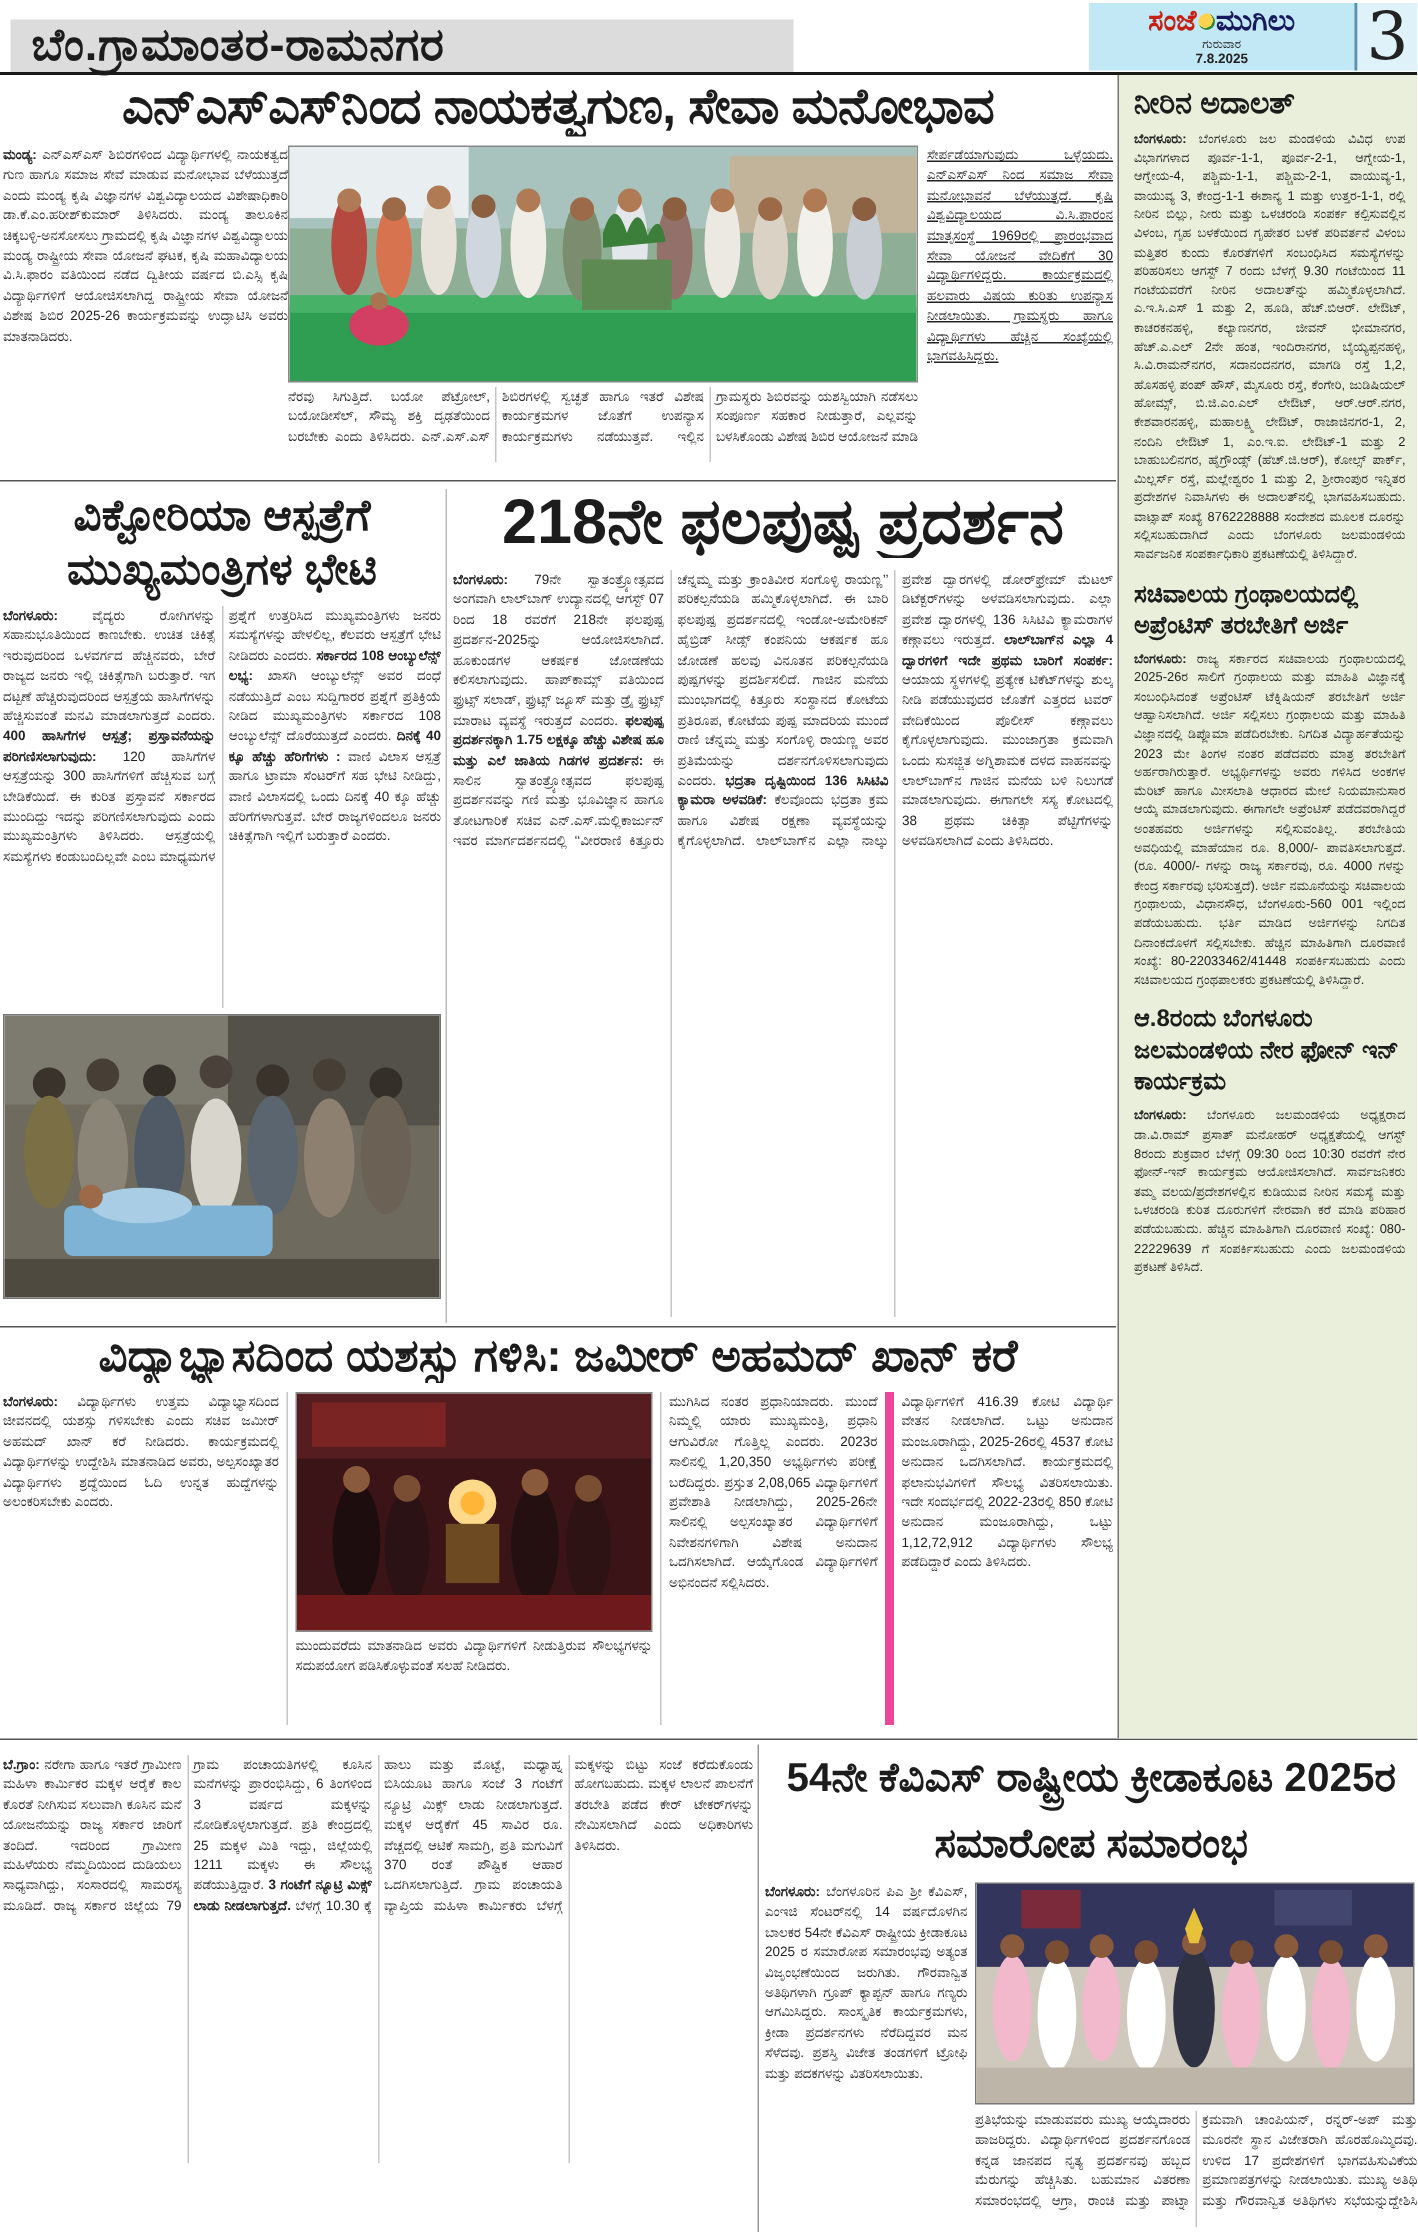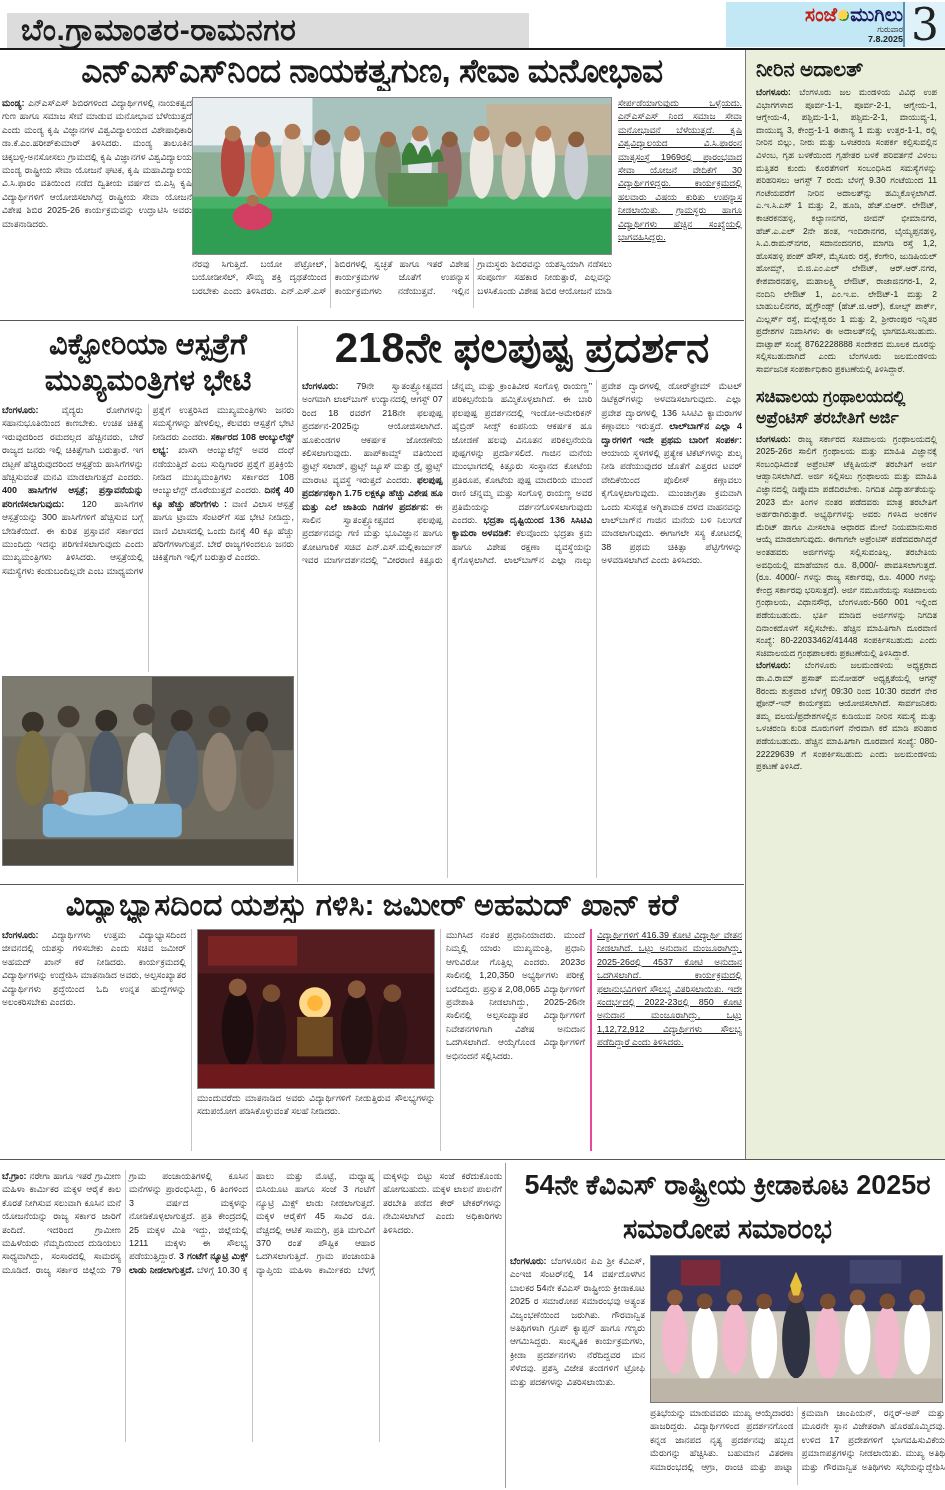--- a/index.html
+++ b/index.html
@@ -4,21 +4,21 @@
 <style>
   * { margin:0; padding:0; box-sizing:border-box; }
   html,body { background:#ffffff; }
   body { font-family:"Liberation Sans", sans-serif; color:#1c1c1c; }
   #page { position:relative; width:945px; height:1490px; background:#fff; overflow:hidden; margin:0 auto; }
 
   
   .region-box { position:absolute; left:7px; top:13px; width:522px; height:35px; background:#dcdcdc;
     display:flex; align-items:center; padding-left:14px; font-size:30px; font-weight:bold; letter-spacing:.5px; }
   .masthead { position:absolute; left:726px; top:2px; width:219px; height:45px; background:#c2e7f5; display:flex; }
-  .mast-logo { flex:1; text-align:right; padding-top:3px; }
+  .mast-logo { flex:1; text-align:center; padding-top:3px; }
   .mast-line1 { font-size:19px; font-weight:bold; line-height:20px; }
   .mast-red { color:#c41f12; }
   .mast-blue { color:#18185e; }
   .sun-dot { display:inline-block; width:11px; height:11px; border-radius:50%;
      background:radial-gradient(circle at 40% 40%, #ffd34d 0 55%, #2e8b3a 56% 100%); vertical-align:middle; margin:0 1px; }
   .mast-day { font-size:8px; line-height:9px; color:#222; }
   .mast-date { font-size:9px; font-weight:bold; color:#222; }
   .mast-sep { width:2px; background:#5d90b0; }
   .page-no { width:40px; text-align:center; font-family:"DejaVu Serif", serif; font-weight:200;
      font-size:44px; line-height:46px; color:#222; background:#dff2fa; }
@@ -58,21 +58,21 @@
 
   
   .a3 { position:absolute; left:2px; top:888px; width:740px; height:268px; }
   .a3-head { font-size:30px; font-weight:bold; text-align:center; white-space:nowrap; overflow:hidden; }
   .a3-body { display:flex; margin-top:6px; height:222px; }
   .a3-c1 { width:190px; padding-right:5px; border-right:1px solid #c5c5c5; }
   .a3-mid { width:248px; padding:0 5px; }
   .a3-photo { width:238px; height:160px; border:1px solid #888; }
   .a3-mid .body-txt { margin-top:3px; height:56px; overflow:hidden; }
   .a3-c3 { width:150px; padding:0 5px; border-left:1px solid #c5c5c5; }
-  .a3-c4 { width:152px; padding-left:5px; border-left:2px solid #ec4899;text-decoration:underline; }
+  .a3-c4 { width:152px; padding-left:5px; border-left:6px solid #ec4899; }
 
   .hr-3 { position:absolute; left:0; top:1159px; width:945px; height:1px; background:#555; }
 
   
   .koosina { position:absolute; left:2px; top:1163px; width:500px; height:325px; }
   .koo-head { font-size:35px; font-weight:bold; text-align:center; white-space:nowrap; overflow:hidden; }
   .koo-body { margin-top:7px; height:272px; columns:4; column-gap:8px; column-rule:1px solid #c5c5c5; overflow:hidden; }
   .vrule-2 { position:absolute; left:505px; top:1163px; width:1px; height:325px; background:#999; }
 
   .sports { position:absolute; left:510px; top:1163px; width:435px; height:325px; }
@@ -171,21 +171,21 @@
       </div>
     </div>
   </div>
 
   <div class="hr-1"></div>
 
   <div class="victoria">
     <div class="vic-head">ವಿಕ್ಟೋರಿಯಾ ಆಸ್ಪತ್ರೆಗೆ ಮುಖ್ಯಮಂತ್ರಿಗಳ ಭೇಟಿ</div>
     <div class="vic-body body-txt">
       <b class="dateline">ಬೆಂಗಳೂರು:</b>
-      <span>ವೈದ್ಯರು ರೋಗಿಗಳನ್ನು ಸಹಾನುಭೂತಿಯಿಂದ ಕಾಣಬೇಕು. ಉಚಿತ ಚಿಕಿತ್ಸೆ ಇರುವುದರಿಂದ ರಮದಲ್ಗದ ಹೆಚ್ಚಿನವರು, ಬೇರೆ ರಾಜ್ಯದ ಜನರು ಇಲ್ಲಿ ಚಿಕಿತ್ಸೆಗಾಗಿ ಬರುತ್ತಾರೆ. ಇಗ ದಟ್ಟಣೆ ಹೆಚ್ಚಿರುವುದರಿಂದ ಆಸ್ಪತ್ರೆಯ ಹಾಸಿಗೆಗಳನ್ನು ಹೆಚ್ಚಿಸುವಂತೆ ಮನವಿ ಮಾಡಲಾಗುತ್ತದೆ ಎಂದರು.</span>
+      <span>ವೈದ್ಯರು ರೋಗಿಗಳನ್ನು ಸಹಾನುಭೂತಿಯಿಂದ ಕಾಣಬೇಕು. ಉಚಿತ ಚಿಕಿತ್ಸೆ ಇರುವುದರಿಂದ ಒಳವರ್ಗದ ಹೆಚ್ಚಿನವರು, ಬೇರೆ ರಾಜ್ಯದ ಜನರು ಇಲ್ಲಿ ಚಿಕಿತ್ಸೆಗಾಗಿ ಬರುತ್ತಾರೆ. ಇಗ ದಟ್ಟಣೆ ಹೆಚ್ಚಿರುವುದರಿಂದ ಆಸ್ಪತ್ರೆಯ ಹಾಸಿಗೆಗಳನ್ನು ಹೆಚ್ಚಿಸುವಂತೆ ಮನವಿ ಮಾಡಲಾಗುತ್ತದೆ ಎಂದರು.</span>
       <b class="subhead">400 ಹಾಸಿಗೆಗಳ ಆಸ್ಪತ್ರೆ; ಪ್ರಸ್ತಾವನೆಯನ್ನು ಪರಿಗಣಿಸಲಾಗುವುದು:</b>
       <span>120 ಹಾಸಿಗೆಗಳ ಆಸ್ಪತ್ರೆಯನ್ನು 300 ಹಾಸಿಗೆಗಳಿಗೆ ಹೆಚ್ಚಿಸುವ ಬಗ್ಗೆ ಬೇಡಿಕೆಯಿದೆ. ಈ ಕುರಿತ ಪ್ರಸ್ತಾವನೆ ಸರ್ಕಾರದ ಮುಂದಿದ್ದು ಇದನ್ನು ಪರಿಗಣಿಸಲಾಗುವುದು ಎಂದು ಮುಖ್ಯಮಂತ್ರಿಗಳು ತಿಳಿಸಿದರು. ಆಸ್ಪತ್ರೆಯಲ್ಲಿ ಸಮಸ್ಯೆಗಳು ಕಂಡುಬಂದಿಲ್ಲವೇ ಎಂಬ ಮಾಧ್ಯಮಗಳ ಪ್ರಶ್ನೆಗೆ ಉತ್ತರಿಸಿದ ಮುಖ್ಯಮಂತ್ರಿಗಳು ಜನರು ಸಮಸ್ಯೆಗಳನ್ನು ಹೇಳಲಿಲ್ಲ, ಕೆಲವರು ಆಸ್ಪತ್ರೆಗೆ ಭೇಟಿ ನೀಡಿದರು ಎಂದರು.</span>
       <b class="subhead">ಸರ್ಕಾರದ 108 ಆಂಬ್ಯುಲೆನ್ಸ್ ಲಭ್ಯ:</b>
       <span>ಖಾಸಗಿ ಆಂಬ್ಯುಲೆನ್ಸ್ ಅವರ ದಂಧೆ ನಡೆಯುತ್ತಿದೆ ಎಂಬ ಸುದ್ದಿಗಾರರ ಪ್ರಶ್ನೆಗೆ ಪ್ರತಿಕ್ರಿಯೆ ನೀಡಿದ ಮುಖ್ಯಮಂತ್ರಿಗಳು ಸರ್ಕಾರದ 108 ಆಂಬ್ಯುಲೆನ್ಸ್ ದೊರೆಯುತ್ತದೆ ಎಂದರು.</span>
       <b class="subhead">ದಿನಕ್ಕೆ 40 ಕ್ಕೂ ಹೆಚ್ಚು ಹೆರಿಗೆಗಳು :</b>
       <span>ವಾಣಿ ವಿಲಾಸ ಆಸ್ಪತ್ರೆ ಹಾಗೂ ಟ್ರಾಮಾ ಸೆಂಟರ್‌ಗೆ ಸಹ ಭೇಟಿ ನೀಡಿದ್ದು, ವಾಣಿ ವಿಲಾಸದಲ್ಲಿ ಒಂದು ದಿನಕ್ಕೆ 40 ಕ್ಕೂ ಹೆಚ್ಚು ಹೆರಿಗೆಗಳಾಗುತ್ತವೆ. ಬೇರೆ ರಾಜ್ಯಗಳಿಂದಲೂ ಜನರು ಚಿಕಿತ್ಸೆಗಾಗಿ ಇಲ್ಲಿಗೆ ಬರುತ್ತಾರೆ ಎಂದರು.</span>
     </div>
     <div class="vic-photo">
       <svg class="ph" viewBox="0 0 292 190" preserveAspectRatio="none">
         <rect width="292" height="190" fill="#6e6a5e"></rect>
@@ -329,19 +329,20 @@
     <div class="sb-head1">ನೀರಿನ ಅದಾಲತ್</div>
     <div class="sb-txt">
       <b class="dateline">ಬೆಂಗಳೂರು:</b>
       <span>ಬೆಂಗಳೂರು ಜಲ ಮಂಡಳಿಯ ವಿವಿಧ ಉಪ ವಿಭಾಗಗಳಾದ ಪೂರ್ವ-1-1, ಪೂರ್ವ-2-1, ಆಗ್ನೇಯ-1, ಆಗ್ನೇಯ-4, ಪಶ್ಚಿಮ-1-1, ಪಶ್ಚಿಮ-2-1, ವಾಯುವ್ಯ-1, ವಾಯುವ್ಯ 3, ಕೇಂದ್ರ-1-1 ಈಶಾನ್ಯ 1 ಮತ್ತು ಉತ್ತರ-1-1, ರಲ್ಲಿ ನೀರಿನ ಬಿಲ್ಲು, ನೀರು ಮತ್ತು ಒಳಚರಂಡಿ ಸಂಪರ್ಕ ಕಲ್ಪಿಸುವಲ್ಲಿನ ವಿಳಂಬ, ಗೃಹ ಬಳಕೆಯಿಂದ ಗೃಹೇತರ ಬಳಕೆ ಪರಿವರ್ತನೆ ವಿಳಂಬ ಮತ್ತಿತರ ಕುಂದು ಕೊರತೆಗಳಿಗೆ ಸಂಬಂಧಿಸಿದ ಸಮಸ್ಯೆಗಳನ್ನು ಪರಿಹರಿಸಲು ಆಗಸ್ಟ್ 7 ರಂದು ಬೆಳಗ್ಗೆ 9.30 ಗಂಟೆಯಿಂದ 11 ಗಂಟೆಯವರೆಗೆ ನೀರಿನ ಅದಾಲತ್‌ನ್ನು ಹಮ್ಮಿಕೊಳ್ಳಲಾಗಿದೆ. ಎ.ಇ.ಸಿ.ಎಸ್ 1 ಮತ್ತು 2, ಹೂಡಿ, ಹೆಚ್.ಬಿಆರ್. ಲೇಔಟ್, ಕಾಚರಕನಹಳ್ಳಿ, ಕಲ್ಯಾಣನಗರ, ಜೀವನ್ ಭೀಮಾನಗರ, ಹೆಚ್.ಎ.ಎಲ್ 2ನೇ ಹಂತ, ಇಂದಿರಾನಗರ, ಬೈಯ್ಯಪ್ಪನಹಳ್ಳಿ, ಸಿ.ವಿ.ರಾಮನ್‌ನಗರ, ಸದಾನಂದನಗರ, ಮಾಗಡಿ ರಸ್ತೆ 1,2, ಹೊಸಹಳ್ಳಿ ಪಂಪ್ ಹೌಸ್, ಮೈಸೂರು ರಸ್ತೆ, ಕೆಂಗೇರಿ, ಜುಡಿಷಿಯಲ್ ಹೋಮ್ಸ್, ಬಿ.ಜಿ.ಎಂ.ಎಲ್ ಲೇಔಟ್, ಆರ್.ಆರ್.ನಗರ, ಕೇಶವಾರನಹಳ್ಳಿ, ಮಹಾಲಕ್ಷ್ಮಿ ಲೇಔಟ್, ರಾಜಾಜಿನಗರ-1, 2, ನಂದಿನಿ ಲೇಔಟ್ 1, ಎಂ.ಇ.ಐ. ಲೇಔಟ್-1 ಮತ್ತು 2 ಬಾಹುಬಲಿನಗರ, ಹೈಗ್ರೌಂಡ್ಸ್ (ಹೆಚ್.ಜಿ.ಆರ್), ಕೋಲ್ಸ್ ಪಾರ್ಕ್, ಮಿಲ್ಲರ್ಸ್ ರಸ್ತೆ, ಮಲ್ಲೇಶ್ವರಂ 1 ಮತ್ತು 2, ಶ್ರೀರಾಂಪುರ ಇನ್ನಿತರ ಪ್ರದೇಶಗಳ ನಿವಾಸಿಗಳು ಈ ಅದಾಲತ್‌ನಲ್ಲಿ ಭಾಗವಹಿಸಬಹುದು. ವಾಟ್ಸಾಪ್ ಸಂಖ್ಯೆ 8762228888 ಸಂದೇಶದ ಮೂಲಕ ದೂರನ್ನು ಸಲ್ಲಿಸಬಹುದಾಗಿದೆ ಎಂದು ಬೆಂಗಳೂರು ಜಲಮಂಡಳಿಯ ಸಾರ್ವಜನಿಕ ಸಂಪರ್ಕಾಧಿಕಾರಿ ಪ್ರಕಟಣೆಯಲ್ಲಿ ತಿಳಿಸಿದ್ದಾರೆ.</span>
     </div>
     <div class="sb-head2">ಸಚಿವಾಲಯ ಗ್ರಂಥಾಲಯದಲ್ಲಿ ಅಪ್ರೆಂಟಿಸ್ ತರಬೇತಿಗೆ ಅರ್ಜಿ</div>
     <div class="sb-txt">
       <b class="dateline">ಬೆಂಗಳೂರು:</b>
       <span>ರಾಜ್ಯ ಸರ್ಕಾರದ ಸಚಿವಾಲಯ ಗ್ರಂಥಾಲಯದಲ್ಲಿ 2025-26ರ ಸಾಲಿಗೆ ಗ್ರಂಥಾಲಯ ಮತ್ತು ಮಾಹಿತಿ ವಿಜ್ಞಾನಕ್ಕೆ ಸಂಬಂಧಿಸಿದಂತೆ ಅಪ್ರೆಂಟಿಸ್ ಟೆಕ್ನಿಷಿಯನ್ ತರಬೇತಿಗೆ ಅರ್ಜಿ ಆಹ್ವಾನಿಸಲಾಗಿದೆ. ಅರ್ಜಿ ಸಲ್ಲಿಸಲು ಗ್ರಂಥಾಲಯ ಮತ್ತು ಮಾಹಿತಿ ವಿಜ್ಞಾನದಲ್ಲಿ ಡಿಪ್ಲೊಮಾ ಪಡೆದಿರಬೇಕು. ನಿಗದಿತ ವಿದ್ಯಾರ್ಹತೆಯನ್ನು 2023 ಮೇ ತಿಂಗಳ ನಂತರ ಪಡೆದವರು ಮಾತ್ರ ತರಬೇತಿಗೆ ಅರ್ಹರಾಗಿರುತ್ತಾರೆ. ಅಭ್ಯರ್ಥಿಗಳನ್ನು ಅವರು ಗಳಿಸಿದ ಅಂಕಗಳ ಮೆರಿಟ್ ಹಾಗೂ ಮೀಸಲಾತಿ ಆಧಾರದ ಮೇಲೆ ನಿಯಮಾನುಸಾರ ಆಯ್ಕೆ ಮಾಡಲಾಗುವುದು. ಈಗಾಗಲೇ ಅಪ್ರೆಂಟಿಸ್ ಪಡೆದವರಾಗಿದ್ದರೆ ಅಂತಹವರು ಅರ್ಜಿಗಳನ್ನು ಸಲ್ಲಿಸುವಂತಿಲ್ಲ. ತರಬೇತಿಯ ಅವಧಿಯಲ್ಲಿ ಮಾಹೆಯಾನ ರೂ. 8,000/- ಪಾವತಿಸಲಾಗುತ್ತದೆ. (ರೂ. 4000/- ಗಳನ್ನು ರಾಜ್ಯ ಸರ್ಕಾರವು, ರೂ. 4000 ಗಳನ್ನು ಕೇಂದ್ರ ಸರ್ಕಾರವು ಭರಿಸುತ್ತದೆ). ಅರ್ಜಿ ನಮೂನೆಯನ್ನು ಸಚಿವಾಲಯ ಗ್ರಂಥಾಲಯ, ವಿಧಾನಸೌಧ, ಬೆಂಗಳೂರು-560 001 ಇಲ್ಲಿಂದ ಪಡೆಯಬಹುದು. ಭರ್ತಿ ಮಾಡಿದ ಅರ್ಜಿಗಳನ್ನು ನಿಗದಿತ ದಿನಾಂಕದೊಳಗೆ ಸಲ್ಲಿಸಬೇಕು. ಹೆಚ್ಚಿನ ಮಾಹಿತಿಗಾಗಿ ದೂರವಾಣಿ ಸಂಖ್ಯೆ: 80-22033462/41448 ಸಂಪರ್ಕಿಸಬಹುದು ಎಂದು ಸಚಿವಾಲಯದ ಗ್ರಂಥಪಾಲಕರು ಪ್ರಕಟಣೆಯಲ್ಲಿ ತಿಳಿಸಿದ್ದಾರೆ.</span>
     </div>
+    <div class="sb-head2">ಆ.8ರಂದು ಬೆಂಗಳೂರು ಜಲಮಂಡಳಿಯ ನೇರ ಫೋನ್ ಇನ್ ಕಾರ್ಯಕ್ರಮ</div>
     <div class="sb-txt">
       <b class="dateline">ಬೆಂಗಳೂರು:</b>
       <span>ಬೆಂಗಳೂರು ಜಲಮಂಡಳಿಯ ಅಧ್ಯಕ್ಷರಾದ ಡಾ.ವಿ.ರಾಮ್ ಪ್ರಸಾತ್ ಮನೋಹರ್ ಅಧ್ಯಕ್ಷತೆಯಲ್ಲಿ ಆಗಸ್ಟ್ 8ರಂದು ಶುಕ್ರವಾರ ಬೆಳಗ್ಗೆ 09:30 ರಿಂದ 10:30 ರವರೆಗೆ ನೇರ ಫೋನ್-ಇನ್ ಕಾರ್ಯಕ್ರಮ ಆಯೋಜಿಸಲಾಗಿದೆ. ಸಾರ್ವಜನಿಕರು ತಮ್ಮ ವಲಯ/ಪ್ರದೇಶಗಳಲ್ಲಿನ ಕುಡಿಯುವ ನೀರಿನ ಸಮಸ್ಯೆ ಮತ್ತು ಒಳಚರಂಡಿ ಕುರಿತ ದೂರುಗಳಿಗೆ ನೇರವಾಗಿ ಕರೆ ಮಾಡಿ ಪರಿಹಾರ ಪಡೆಯಬಹುದು. ಹೆಚ್ಚಿನ ಮಾಹಿತಿಗಾಗಿ ದೂರವಾಣಿ ಸಂಖ್ಯೆ: 080-22229639 ಗೆ ಸಂಪರ್ಕಿಸಬಹುದು ಎಂದು ಜಲಮಂಡಳಿಯ ಪ್ರಕಟಣೆ ತಿಳಿಸಿದೆ.</span>
     </div>
   </div>
 
 </div>
 
 </body></html>

